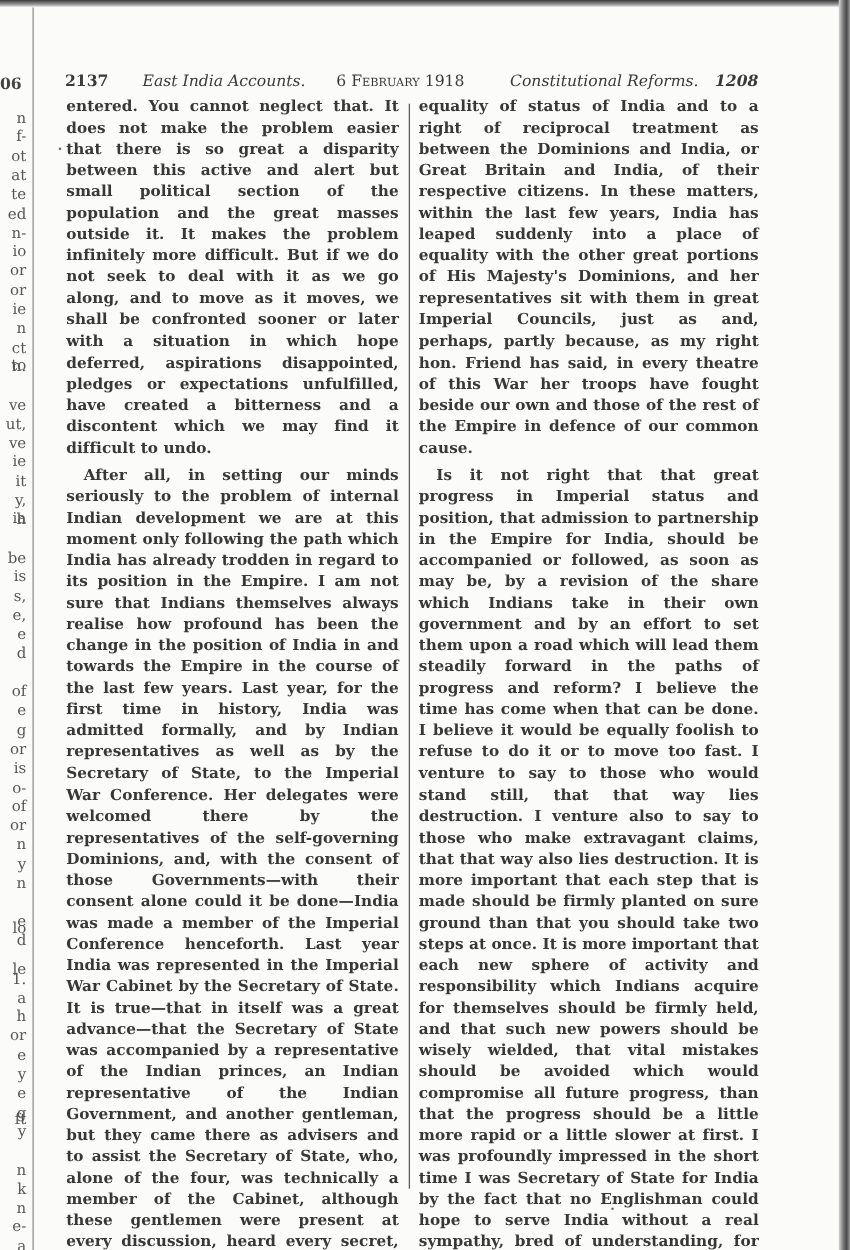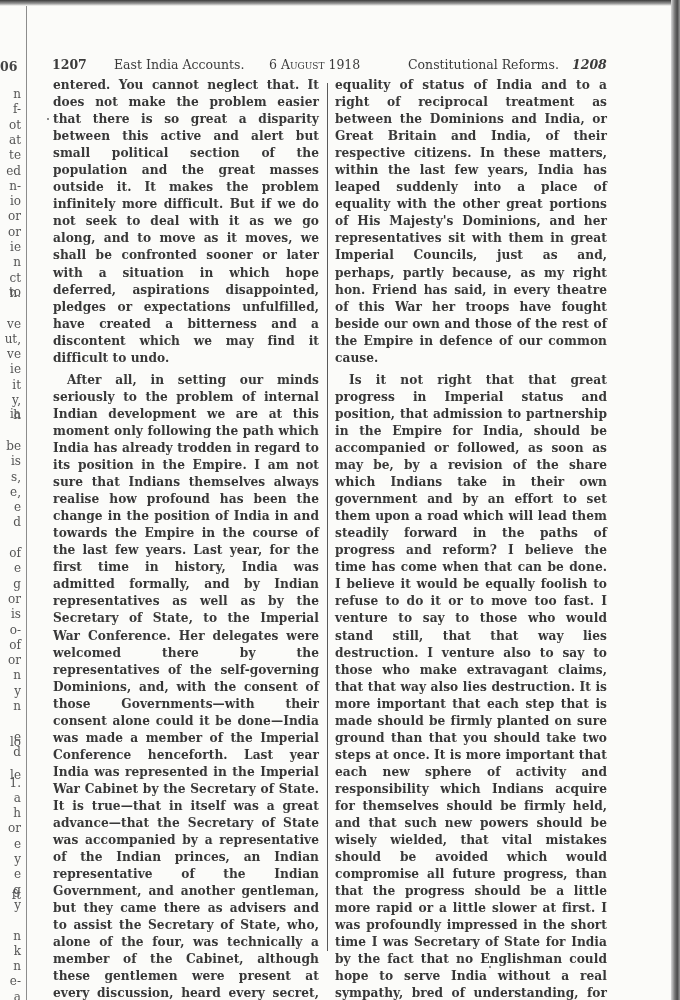--- a/index.html
+++ b/index.html
@@ -31,21 +31,21 @@
     .prev-page .frag {
       position: absolute; right: 3px; font-size: 12px; line-height: 16px;
       color: #555; white-space: nowrap;
     }
     .header {
       position: absolute; top: 57px; left: 52px; width: 590px; height: 18px;
       font-size: 12.5px; color: #3a3a3a;
     }
     .header span { position: absolute; white-space: nowrap; }
     .hdr-num { font-weight: bold; }
-    .hdr-italic { }
+    .hdr-italic { font-style: italic; }
     .hdr-date { font-variant: small-caps; }
     .col {
       position: absolute; top: 77px;
       font-size: 12.2px; line-height: 17.05px; text-align: justify;
       color: #383838; letter-spacing: 0.05px;
     }
     .col-left { left: 53px; width: 266px; }
     .col-right { left: 335px; width: 272px; }
     .col p { margin: 0; font-weight: bold; }
     .col p.indent { text-indent: 14px; margin-top: 5px; }
@@ -122,23 +122,23 @@
       <span class="frag" style="top: 887px;">ft</span>
       <span class="frag" style="top: 927.5px;">n</span>
       <span class="frag" style="top: 942.8px;">k</span>
       <span class="frag" style="top: 958.1px;">n</span>
       <span class="frag" style="top: 973.4px;">e-</span>
       <span class="frag" style="top: 988.7px;">a</span>
     </div>
 </div>
 
 <div class="header">
-  <span class="hdr-num" style="left:0;">1207</span>
+  <span class="hdr-num" style="left:0;">2137</span>
   <span class="hdr-italic" style="left:62px;">East India Accounts.</span>
-  <span class="hdr-date" style="left:217px;">6 August 1918</span>
+  <span class="hdr-date" style="left:217px;">6 February 1918</span>
   <span class="hdr-italic" style="left:356px;">Constitutional Reforms.</span>
   <span class="hdr-num" style="left:520px;font-style:italic;">1208</span>
 </div>
 
 <div class="col col-left">
   <p>entered. You cannot neglect that. It does not make the problem easier that there is so great a disparity between this active and alert but small political section of the population and the great masses outside it. It makes the problem infinitely more difficult. But if we do not seek to deal with it as we go along, and to move as it moves, we shall be confronted sooner or later with a situation in which hope deferred, aspirations disappointed, pledges or expectations unfulfilled, have created a bitterness and a discontent which we may find it difficult to undo.</p>
   <p class="indent">After all, in setting our minds seriously to the problem of internal Indian development we are at this moment only following the path which India has already trodden in regard to its position in the Empire. I am not sure that Indians themselves always realise how profound has been the change in the position of India in and towards the Empire in the course of the last few years. Last year, for the first time in history, India was admitted formally, and by Indian representatives as well as by the Secretary of State, to the Imperial War Conference. Her delegates were welcomed there by the representatives of the self-governing Dominions, and, with the consent of those Governments—with their consent alone could it be done—India was made a member of the Imperial Conference henceforth. Last year India was represented in the Imperial War Cabinet by the Secretary of State. It is true—that in itself was a great advance—that the Secretary of State was accompanied by a representative of the Indian princes, an Indian representative of the Indian Government, and another gentleman, but they came there as advisers and to assist the Secretary of State, who, alone of the four, was technically a member of the Cabinet, although these gentlemen were present at every discussion, heard every secret, and saw every paper that was submitted to the Imperial War Cabinet. This year, apart from the Secretary of State, who sits in the Imperial War Cabinet as one of the British Ministers dealing with Imperial affairs, India sits there in her own right, represented by an Indian prince and an Indian gentleman whose distinguished career is familiar to this House. More than that, in the light of the discussions which took place last year and this year in the Imperial War Conference, a new recognition has been given to the</p>
 </div>
 
 <div class="col-divider"></div>

